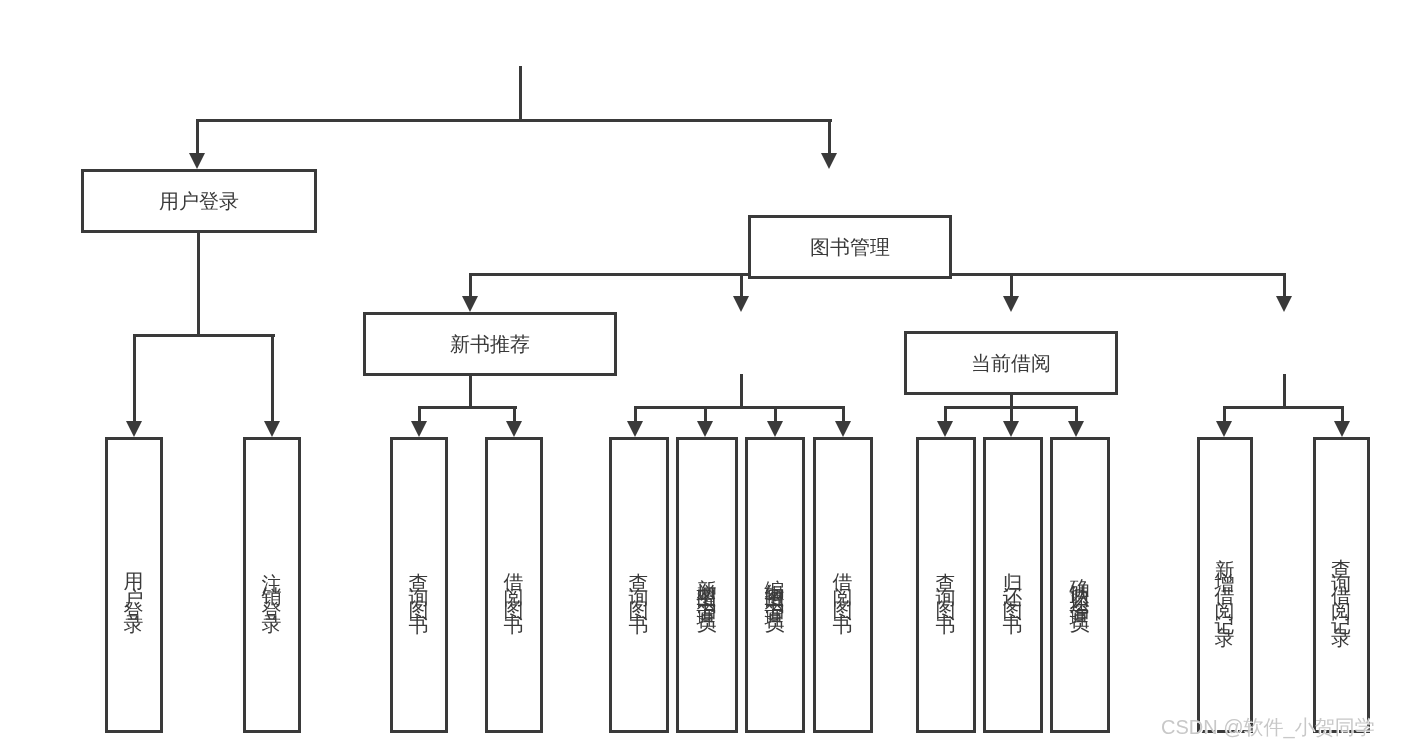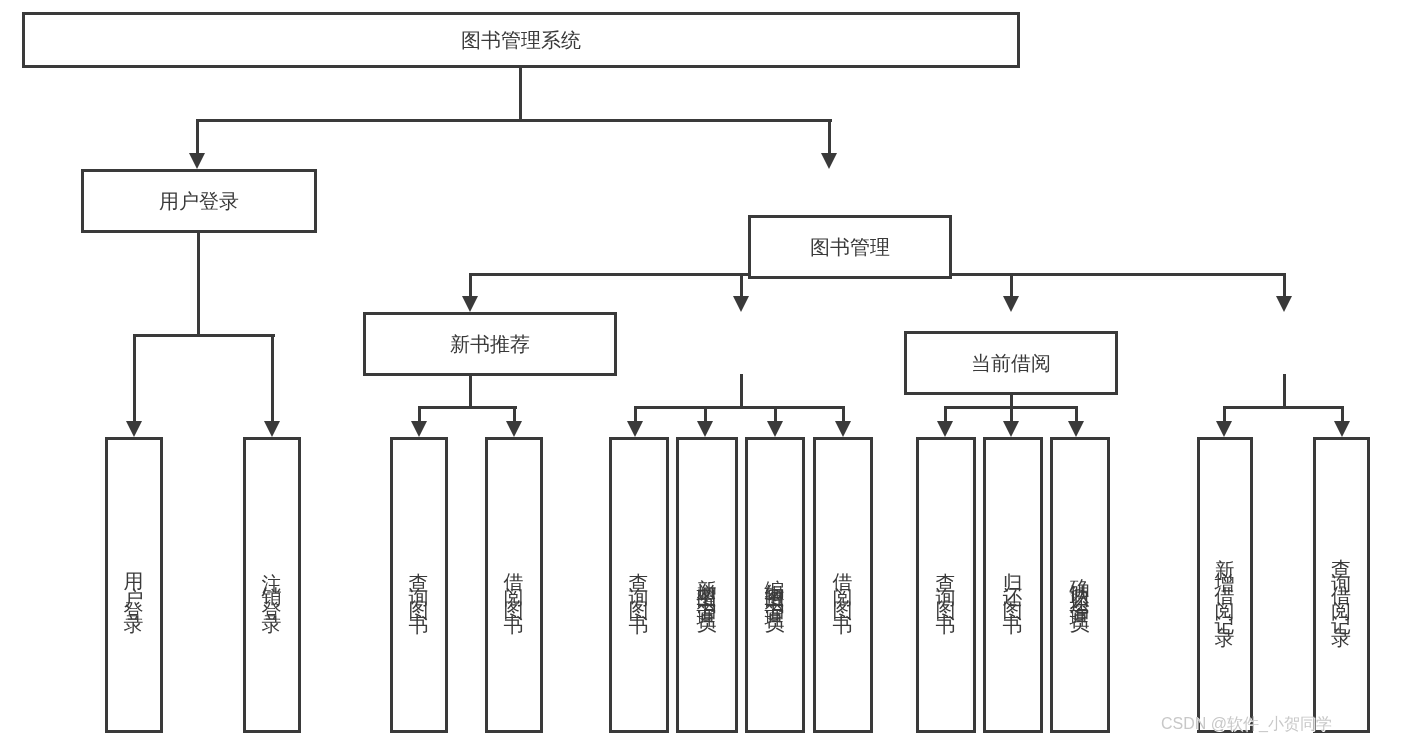--- a/index.html
+++ b/index.html
@@ -41,33 +41,32 @@
     width: 0; height: 0;
     border-left: 8px solid transparent;
     border-right: 8px solid transparent;
     border-top: 16px solid var(--line);
     z-index: 1;
   }
   .watermark {
     position: absolute;
     left: 1161px;
     top: 714px;
-    font-size: 16px;
+    font-size: 20px;
     color: #c8c8c8;
     white-space: nowrap;
     z-index: 3;
     text-shadow: 1px 1px 0 #ffffff;
   }
 </style>
 </head>
 <body>
 
 <div class="canvas">
 
-  <div class="box" style="left:22px; top:12px; width:998px; height:56px;">图书管理系统</div>
 
   <div class="box" style="left:81px; top:169px; width:236px; height:64px;">用户登录</div>
   <div class="box" style="left:748px; top:169px; width:204px; height:64px;margin-top:46px;">图书管理</div>
 
   <div class="box" style="left:363px; top:312px; width:254px; height:64px;">新书推荐</div>
   <div class="box" style="left:904px; top:312px; width:214px; height:64px;margin-top:19px;">当前借阅</div>
 
   <div class="box vbox" style="left:105px; top:437px; width:58px; height:296px;">用户登录</div>
   <div class="box vbox" style="left:243px; top:437px; width:58px; height:296px;">注销登录</div>
 

